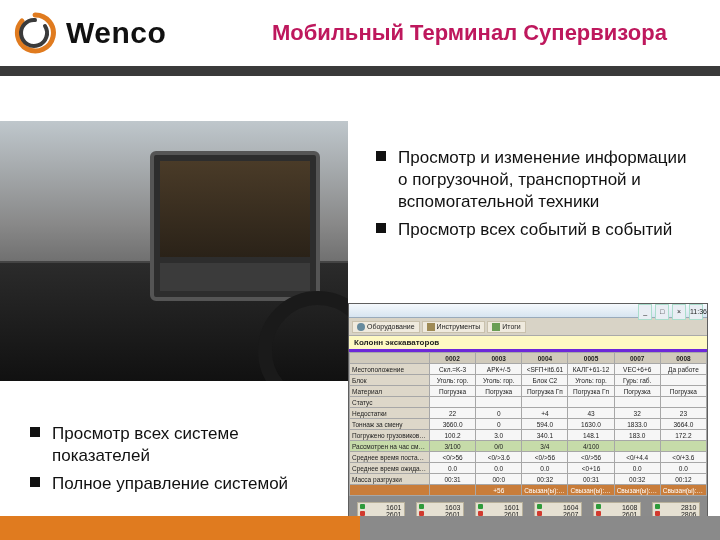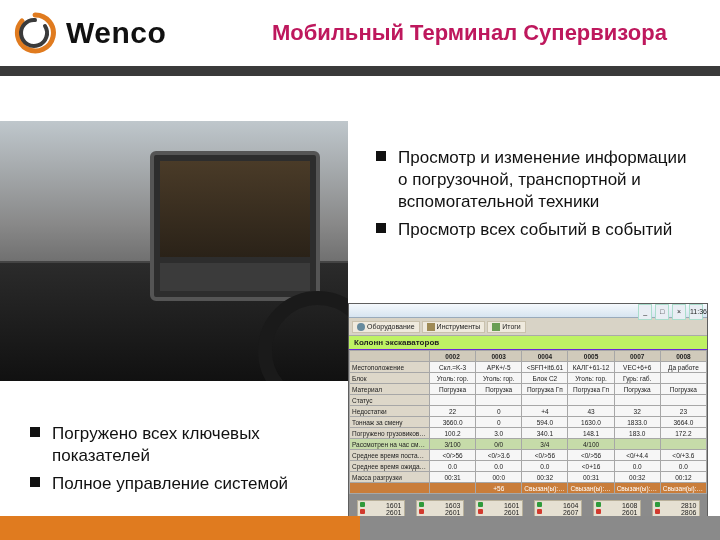--- a/index.html
+++ b/index.html
@@ -116,21 +116,21 @@
     display: flex; align-items: center; gap: 2px; padding: 0 3px;
     border-bottom: 1px solid #aaa;
   }
   .app .tb-btn {
     display: flex; align-items: center; gap: 2px;
     background: #efeade; border: 1px solid #c9c1ad;
     padding: 1px 4px; font-size: 7px;
   }
   .app .tb-btn .ic { width: 8px; height: 8px; }
   .app .tab-title {
-    background: #bef264; border-bottom: 1px solid #6d28d9;
+    background: #fef9c3; border-bottom: 3px solid #6d28d9;
     padding: 2px 5px; font-size: 8px; font-weight: 700;
   }
   .app table.grid {
     width: 100%; border-collapse: collapse;
     table-layout: fixed;
   }
   .app table.grid th, .app table.grid td {
     border: 1px solid #a7a7a7;
     padding: 1px 2px;
     font-size: 6.5px;
@@ -193,21 +193,21 @@
 
   <div class="bullets top-right">
     <ul>
       <li>Просмотр и изменение информации о погрузочной, транспортной и вспомогательной техники</li>
       <li>Просмотр всех событий в событий</li>
     </ul>
   </div>
 
   <div class="bullets bot-left">
     <ul>
-      <li>Погружено всех ключевых показателей</li>
+      <li>Просмотр всех системе показателей</li>
       <li>Полное управление системой</li>
     </ul>
   </div>
 
   <div class="app">
     <div class="win-title">
       <span> </span>
       <span class="win-ctrl">
         <span>_</span>
         <span>□</span>

